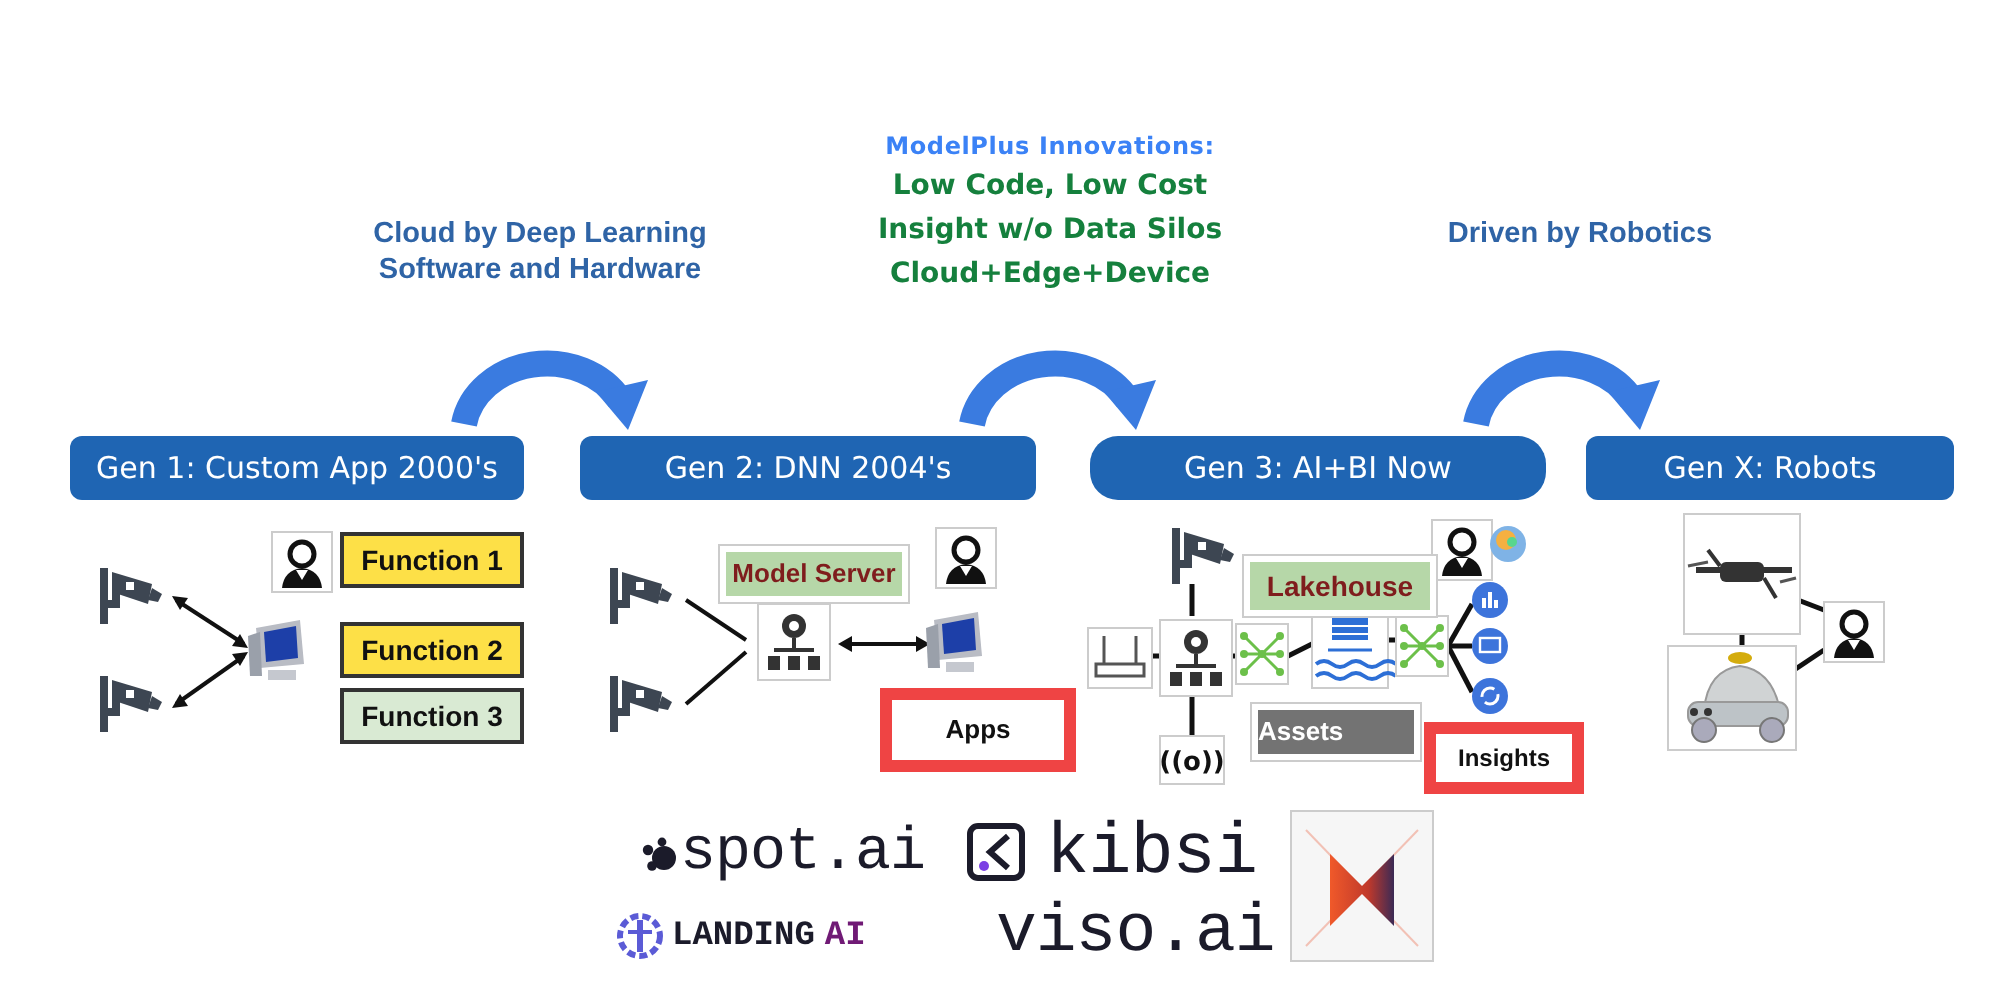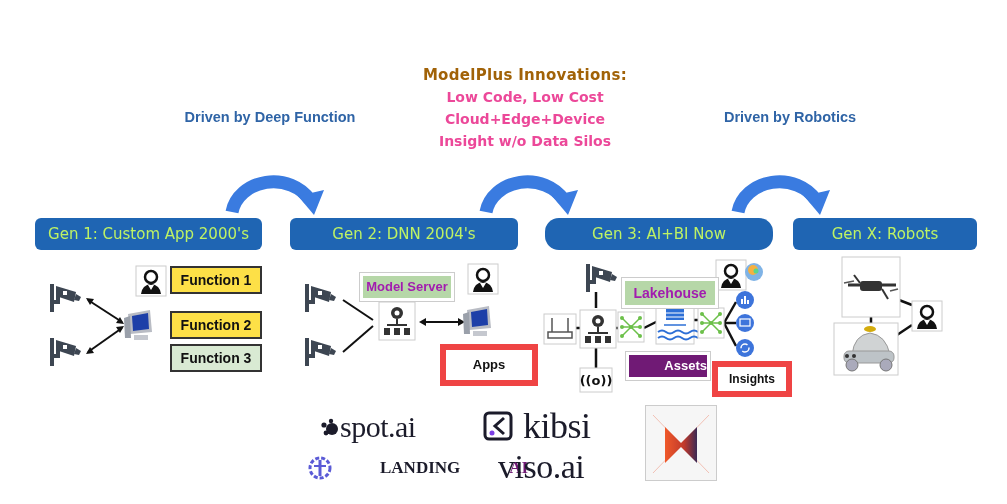--- a/index.html
+++ b/index.html
@@ -1,43 +1,44 @@
 <!DOCTYPE html>
 <html><head>
 <meta charset="utf-8">
 <style>
   html, body { margin:0; padding:0; background:#fff; }
   body { width:1007px; height:504px; position:relative; overflow:hidden; font-family:"Liberation Sans", sans-serif; }
   .abs { position:absolute; }
   .driver { color:#2f64a6; font-weight:bold; font-size:14.5px; text-align:center; line-height:18px; }
-  .innov-title { color:#a16207; font-weight:bold; font-size:15px; text-align:center; letter-spacing:0.3px; font-family:"DejaVu Sans", sans-serif; }
-  .innov { color:#ec4899; font-weight:bold; font-size:14px; text-align:center; line-height:22px; font-family:"DejaVu Sans", sans-serif; }
-  .gen { background:#1f65b3; color:#bef264; border-radius:6px; font-size:15px; text-align:center; line-height:32px; height:32px; font-family:"DejaVu Sans", sans-serif; }
+  .innov-title { color:#3b82f6; font-weight:bold; font-size:12px; text-align:center; letter-spacing:0.3px; font-family:"DejaVu Sans", sans-serif; }
+  .innov { color:#15803d; font-weight:bold; font-size:14px; text-align:center; line-height:22px; font-family:"DejaVu Sans", sans-serif; }
+  .gen { background:#1f65b3; color:#ffffff; border-radius:6px; font-size:15px; text-align:center; line-height:32px; height:32px; font-family:"DejaVu Sans", sans-serif; }
   .fbox { border:2px solid #333; font-weight:bold; font-size:14px; text-align:center; line-height:24px; height:24px; color:#111; box-sizing:content-box; }
   .wbox { border:6px solid #ef4444; background:#fff; font-weight:bold; font-size:13px; text-align:center; color:#111; }
-  .gbox { background:#b6d7a8; border:3px solid #fff; outline:1px solid #ccc; font-weight:bold; font-size:13px; text-align:center; color:#a21caf; }
-  .bluebox { background:#701a75; border:3px solid #fff; outline:1px solid #ccc; color:#fff; font-weight:bold; font-size:13px; text-align:right; }
-  .logo { font-family:Liberation Serif, serif; color:#1b1b2a; }
+  .gbox { background:#b6d7a8; border:3px solid #fff; outline:1px solid #ccc; font-weight:bold; font-size:13px; text-align:center; color:#7f1d1d; }
+  .bluebox { background:#737373; border:3px solid #fff; outline:1px solid #ccc; color:#fff; font-weight:bold; font-size:13px; text-align:left; }
+  .logo { font-family:Liberation Mono, monospace; color:#1b1b2a; }
   svg { overflow:visible; }
 </style>
 </head>
 <body>
 
 <div class="abs driver" style="left:160px;top:108px;width:220px;">
-  <div>Driven by Deep Function</div>
+  <div>Cloud by Deep Learning</div>
+  <div>Software and Hardware</div>
 </div>
 <div class="abs driver" style="left:690px;top:108px;width:200px;">
   <div>Driven by Robotics</div>
 </div>
 
 <div class="abs" style="left:390px;top:66px;width:270px;">
   <div class="innov-title">ModelPlus Innovations:</div>
   <div class="innov" style="margin-top:2px;">Low Code, Low Cost</div>
+  <div class="innov">Insight w/o Data Silos</div>
   <div class="innov">Cloud+Edge+Device</div>
-  <div class="innov">Insight w/o Data Silos</div>
 </div>
 
 <svg class="abs" style="left:0;top:0;" width="1007" height="504">
   <g>
     <path d="M232,212 A42,36 0 0 1 310,200" fill="none" stroke="#3a7be0" stroke-width="13"></path>
     <polygon points="298,196 324,190 314,215" fill="#3a7be0"></polygon>
   </g>
   <g>
     <path d="M486,212 A42,36 0 0 1 564,200" fill="none" stroke="#3a7be0" stroke-width="13"></path>
     <polygon points="552,196 578,190 568,215" fill="#3a7be0"></polygon>
@@ -225,21 +226,21 @@
 
 <div class="abs logo" style="left:320px;top:410px;height:34px;display:flex;align-items:center;">
   <svg width="20" height="18">
     <circle cx="12" cy="11" r="6" fill="#1b1b2a"></circle>
       <circle cx="4" cy="7" r="2.6" fill="#1b1b2a"></circle>
       <circle cx="6" cy="15" r="2.4" fill="#1b1b2a"></circle>
       <circle cx="11" cy="3" r="2.2" fill="#1b1b2a"></circle>
   </svg>
   <span style="font-size:30px;font-weight:500;letter-spacing:-0.5px;">spot.ai</span>
 </div>
-<div class="abs logo" style="left:308px;top:455px;height:26px;display:flex;align-items:center;gap:44px;">
+<div class="abs logo" style="left:308px;top:455px;height:26px;display:flex;align-items:center;">
   <svg width="24" height="24">
     <circle cx="12" cy="12" r="10" fill="none" stroke="#5b5bd6" stroke-width="3" stroke-dasharray="4 2"></circle>
     <line x1="12" y1="4" x2="12" y2="20" stroke="#5b5bd6" stroke-width="3"></line>
     <line x1="6" y1="10" x2="18" y2="10" stroke="#5b5bd6" stroke-width="2"></line>
   </svg>
   <span style="font-size:17px;font-weight:bold;margin-left:4px;">LANDING</span>
   <span style="font-size:17px;font-weight:bold;margin-left:5px;color:#701a75;">AI</span>
 </div>
 <div class="abs logo" style="left:483px;top:406px;height:40px;display:flex;align-items:center;">
   <svg width="30" height="30">

